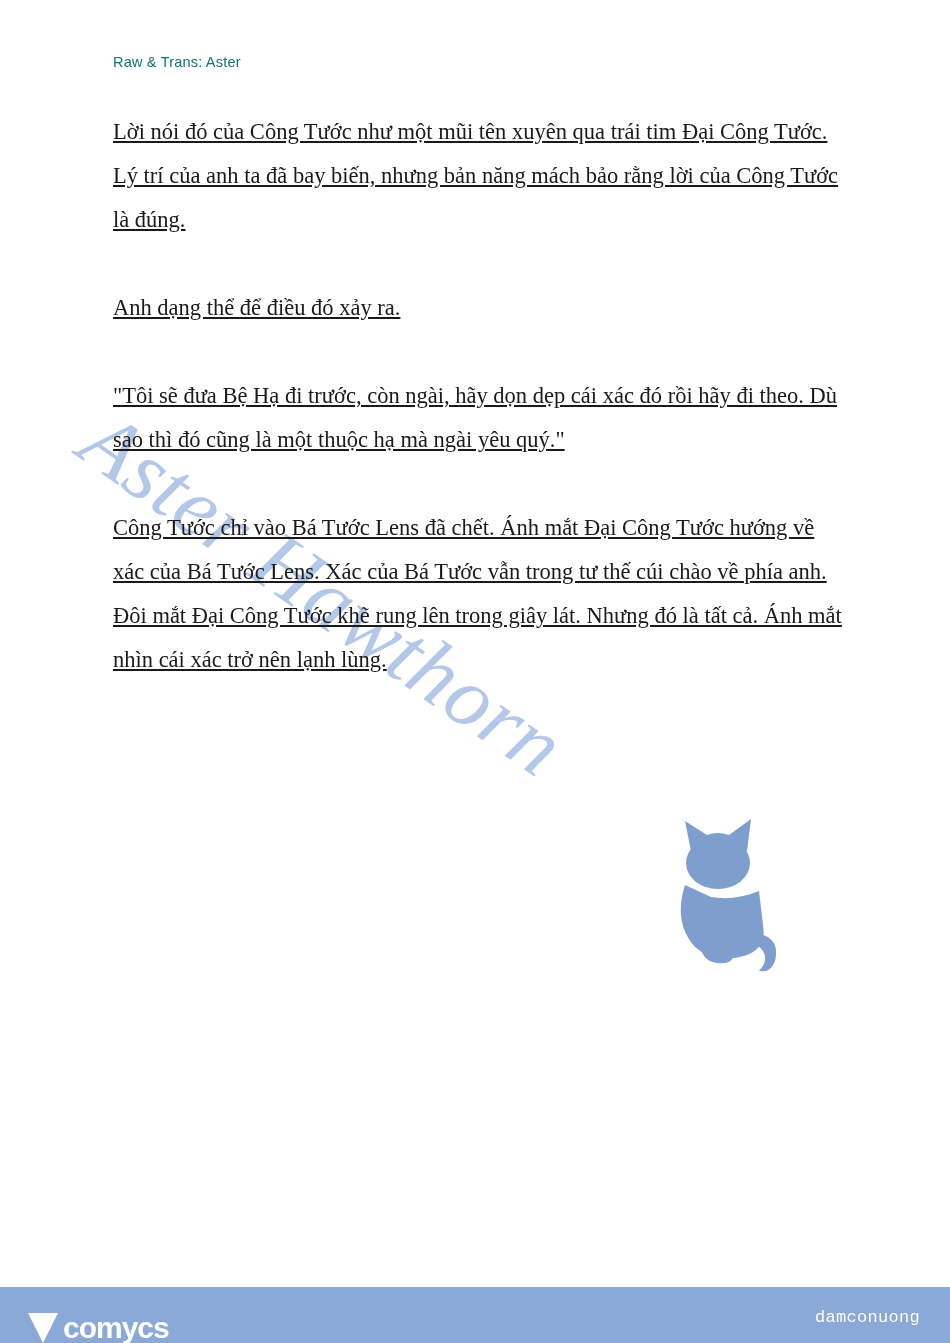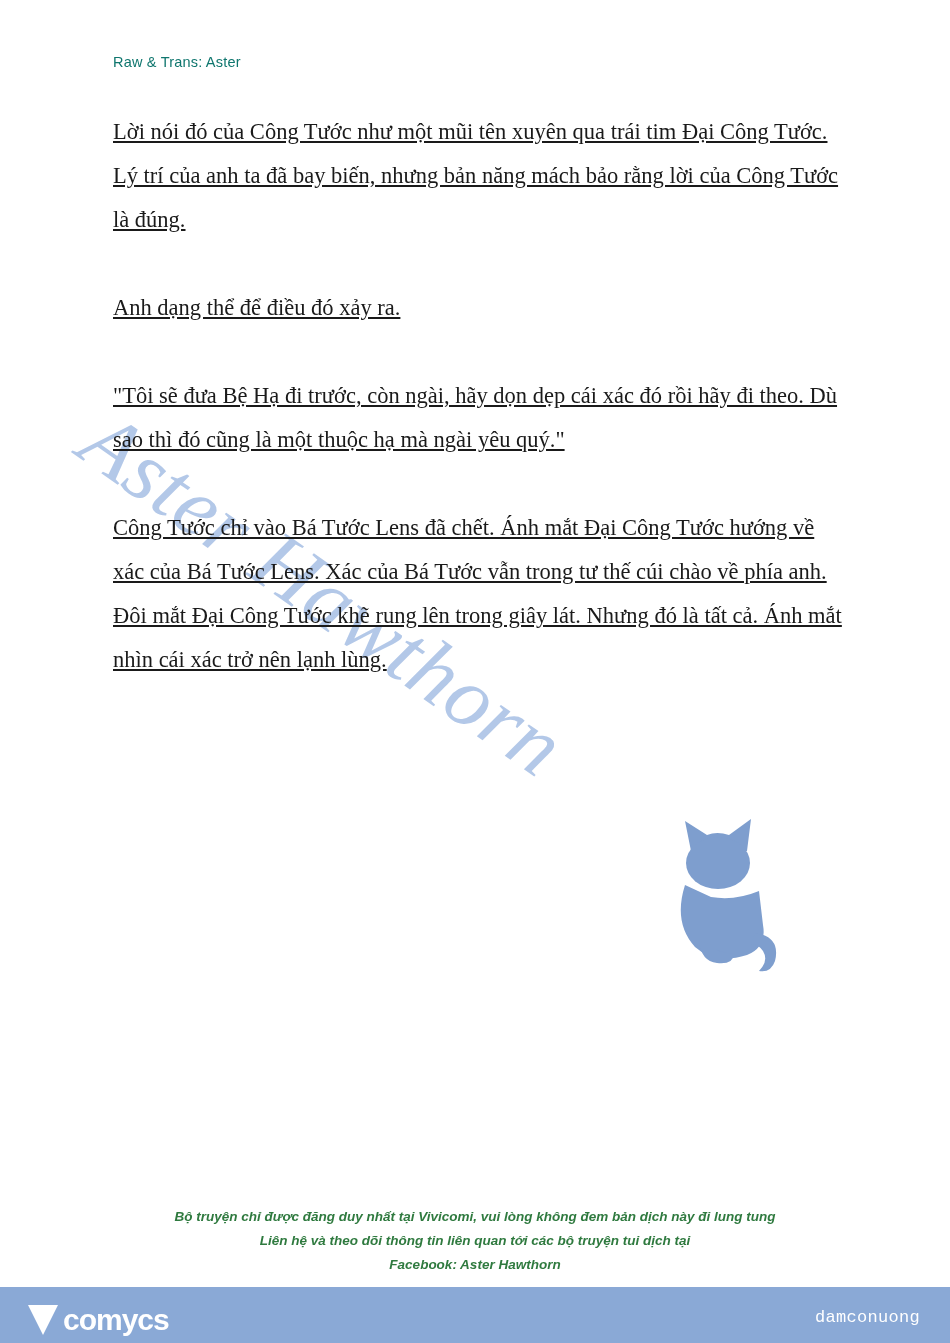--- a/index.html
+++ b/index.html
@@ -101,21 +101,21 @@
     position: absolute;
     left: 0;
     bottom: 0;
     width: 100%;
     height: 56px;
     background: #8aa9d6;
   }
   .brand {
     position: absolute;
     left: 28px;
-    bottom: 8px;
+    bottom: 0;
     display: flex;
     align-items: flex-start;
     gap: 3px;
   }
   .brand-v {
     width: 0;
     height: 0;
     border-left: 15px solid transparent;
     border-right: 15px solid transparent;
     border-top: 30px solid #ffffff;
@@ -166,25 +166,20 @@
     </svg>
   </div>
 
   <div class="body-text">
     <p class="para">Lời nói đó của Công Tước như một mũi tên xuyên qua trái tim Đại Công Tước. Lý trí của anh ta đã bay biến, nhưng bản năng mách bảo rằng lời của Công Tước là đúng.</p>
     <p class="para">Anh dạng thể để điều đó xảy ra.</p>
     <p class="para">"Tôi sẽ đưa Bệ Hạ đi trước, còn ngài, hãy dọn dẹp cái xác đó rồi hãy đi theo. Dù sao thì đó cũng là một thuộc hạ mà ngài yêu quý."</p>
     <p class="para">Công Tước chỉ vào Bá Tước Lens đã chết. Ánh mắt Đại Công Tước hướng về xác của Bá Tước Lens. Xác của Bá Tước vẫn trong tư thế cúi chào về phía anh. Đôi mắt Đại Công Tước khẽ rung lên trong giây lát. Nhưng đó là tất cả. Ánh mắt nhìn cái xác trở nên lạnh lùng.</p>
   </div>
 
-  <div class="footer-notes">
-    <div>Bộ truyện chỉ được đăng duy nhất tại Vivicomi, vui lòng không đem bản dịch này đi lung tung</div>
-    <div>Liên hệ và theo dõi thông tin liên quan tới các bộ truyện tui dịch tại</div>
-    <div>Facebook: Aster Hawthorn</div>
-  </div>
 
   <div class="bottom-bar">
     <div class="brand">
       <span class="brand-v"></span>
       <span class="brand-text">comycs</span>
     </div>
     <div class="site-tag">damconuong</div>
   </div>
 
 </div>

